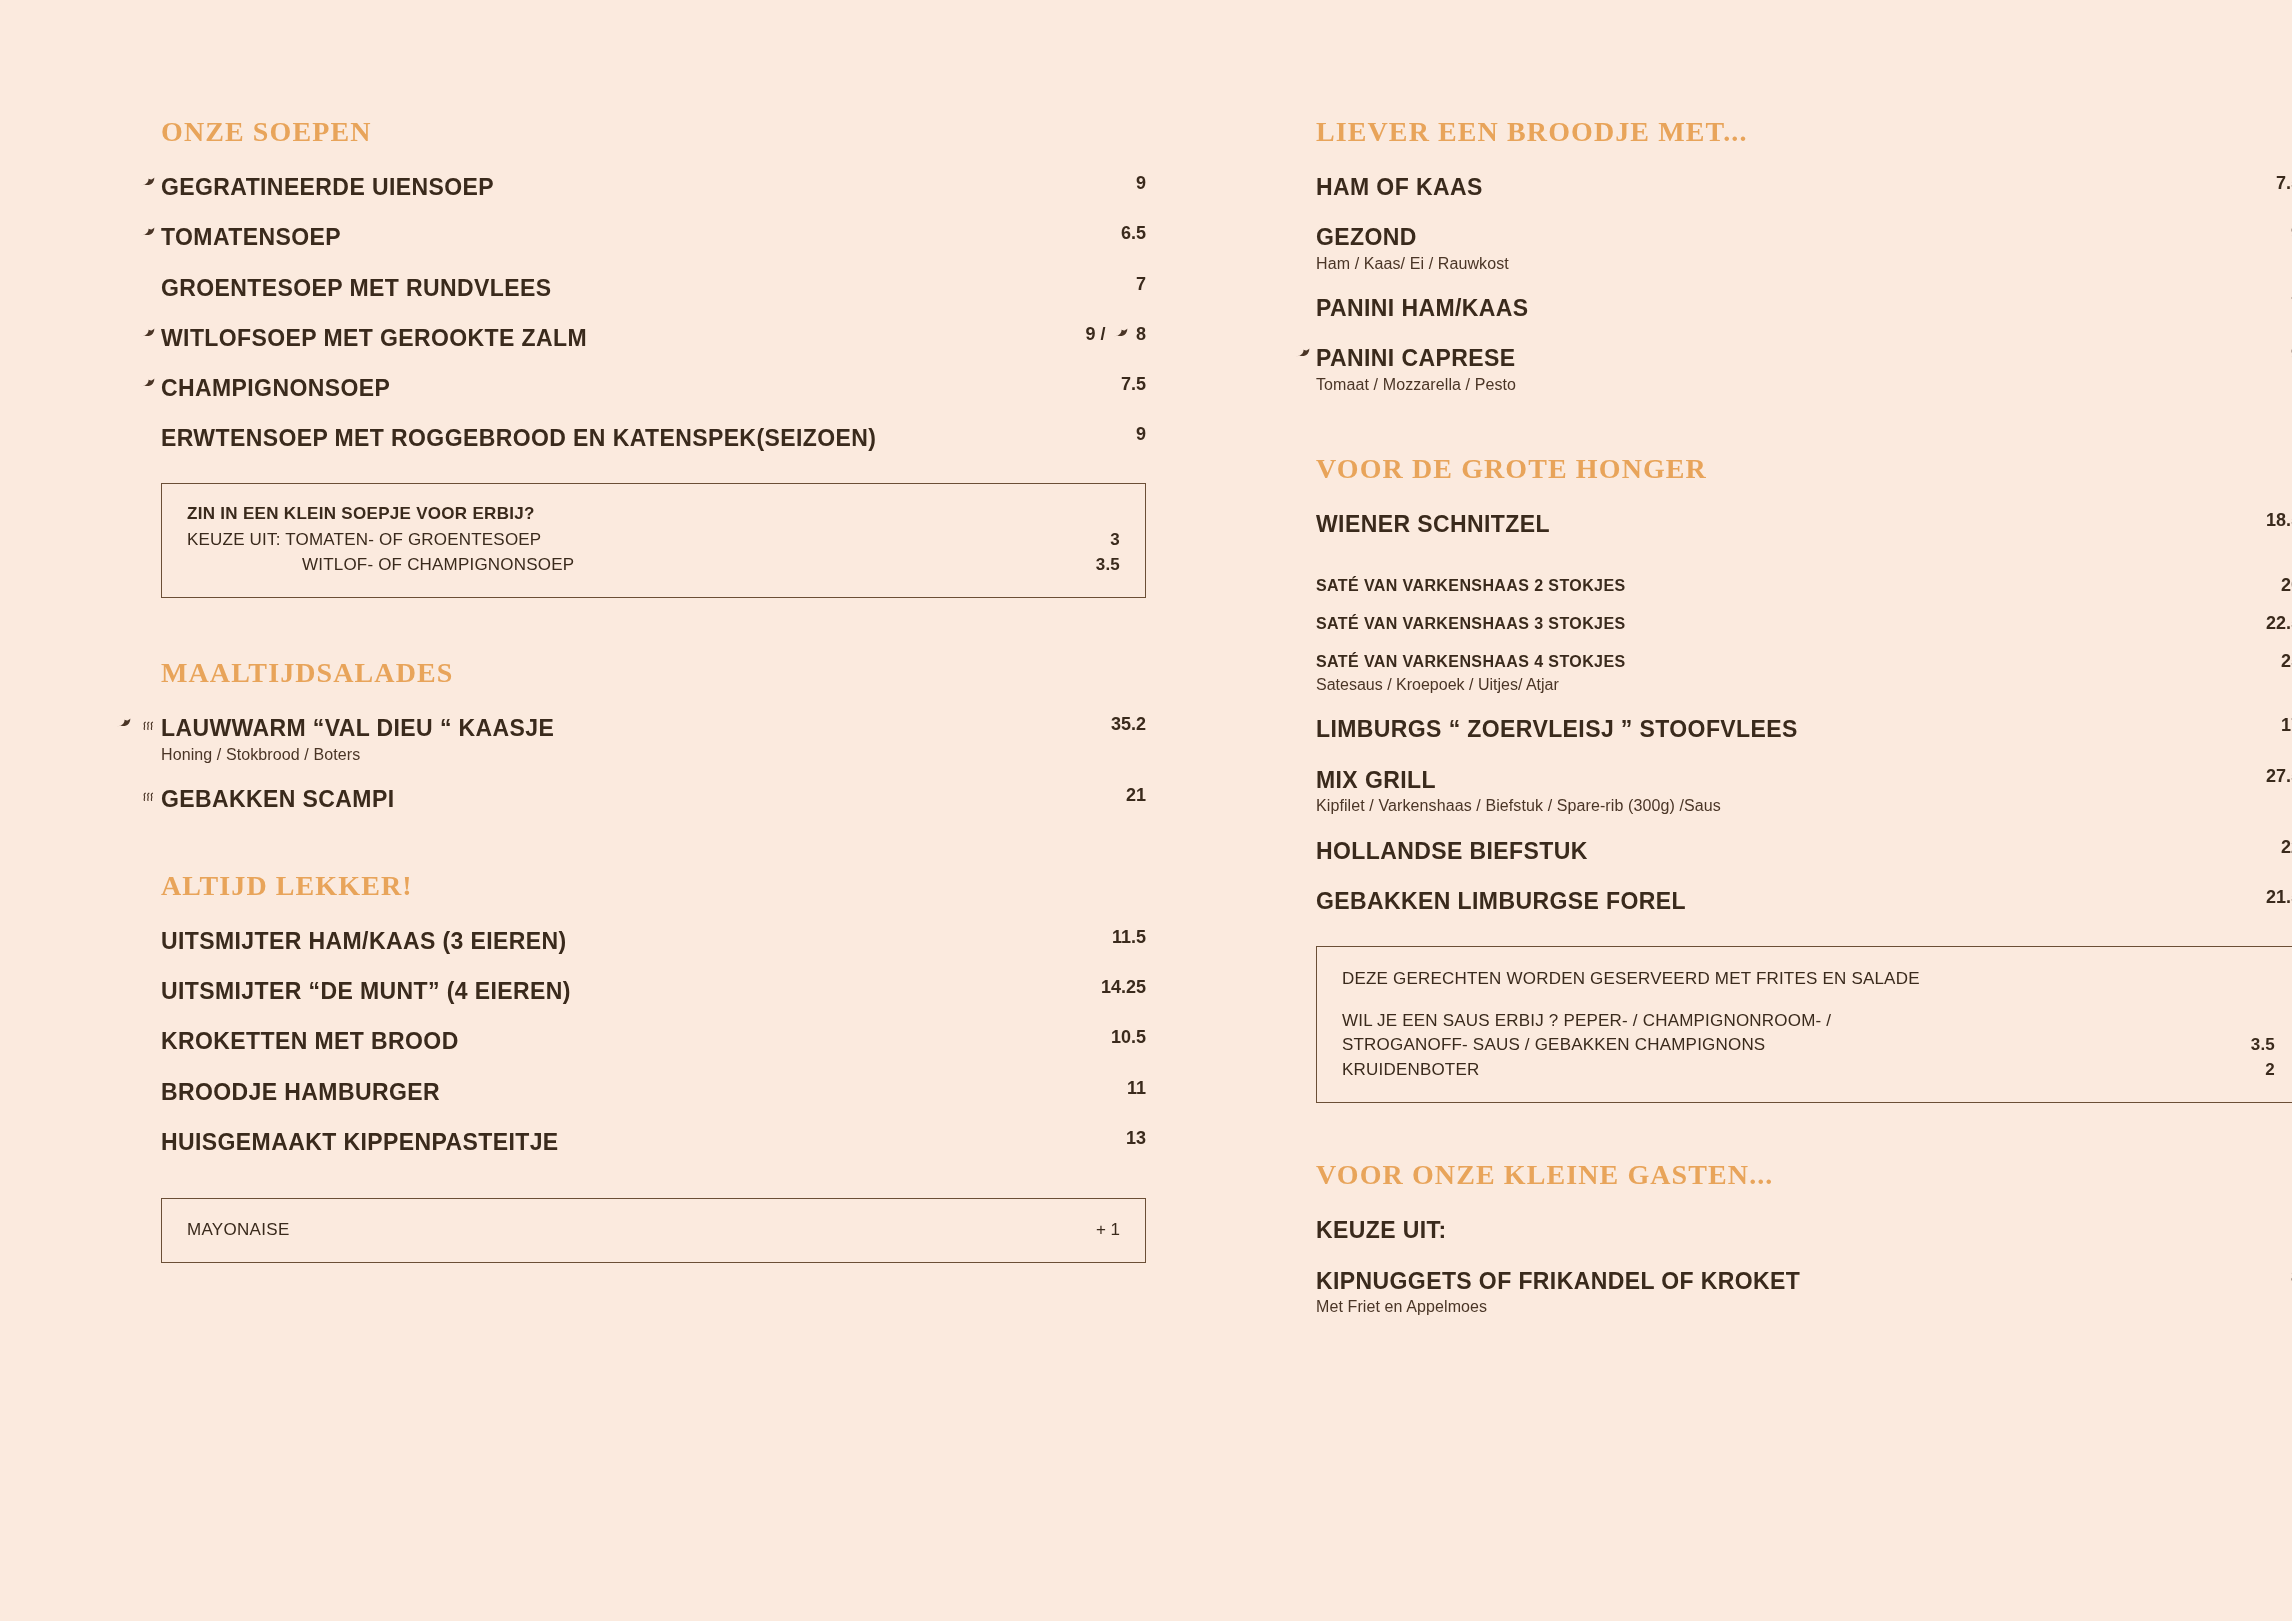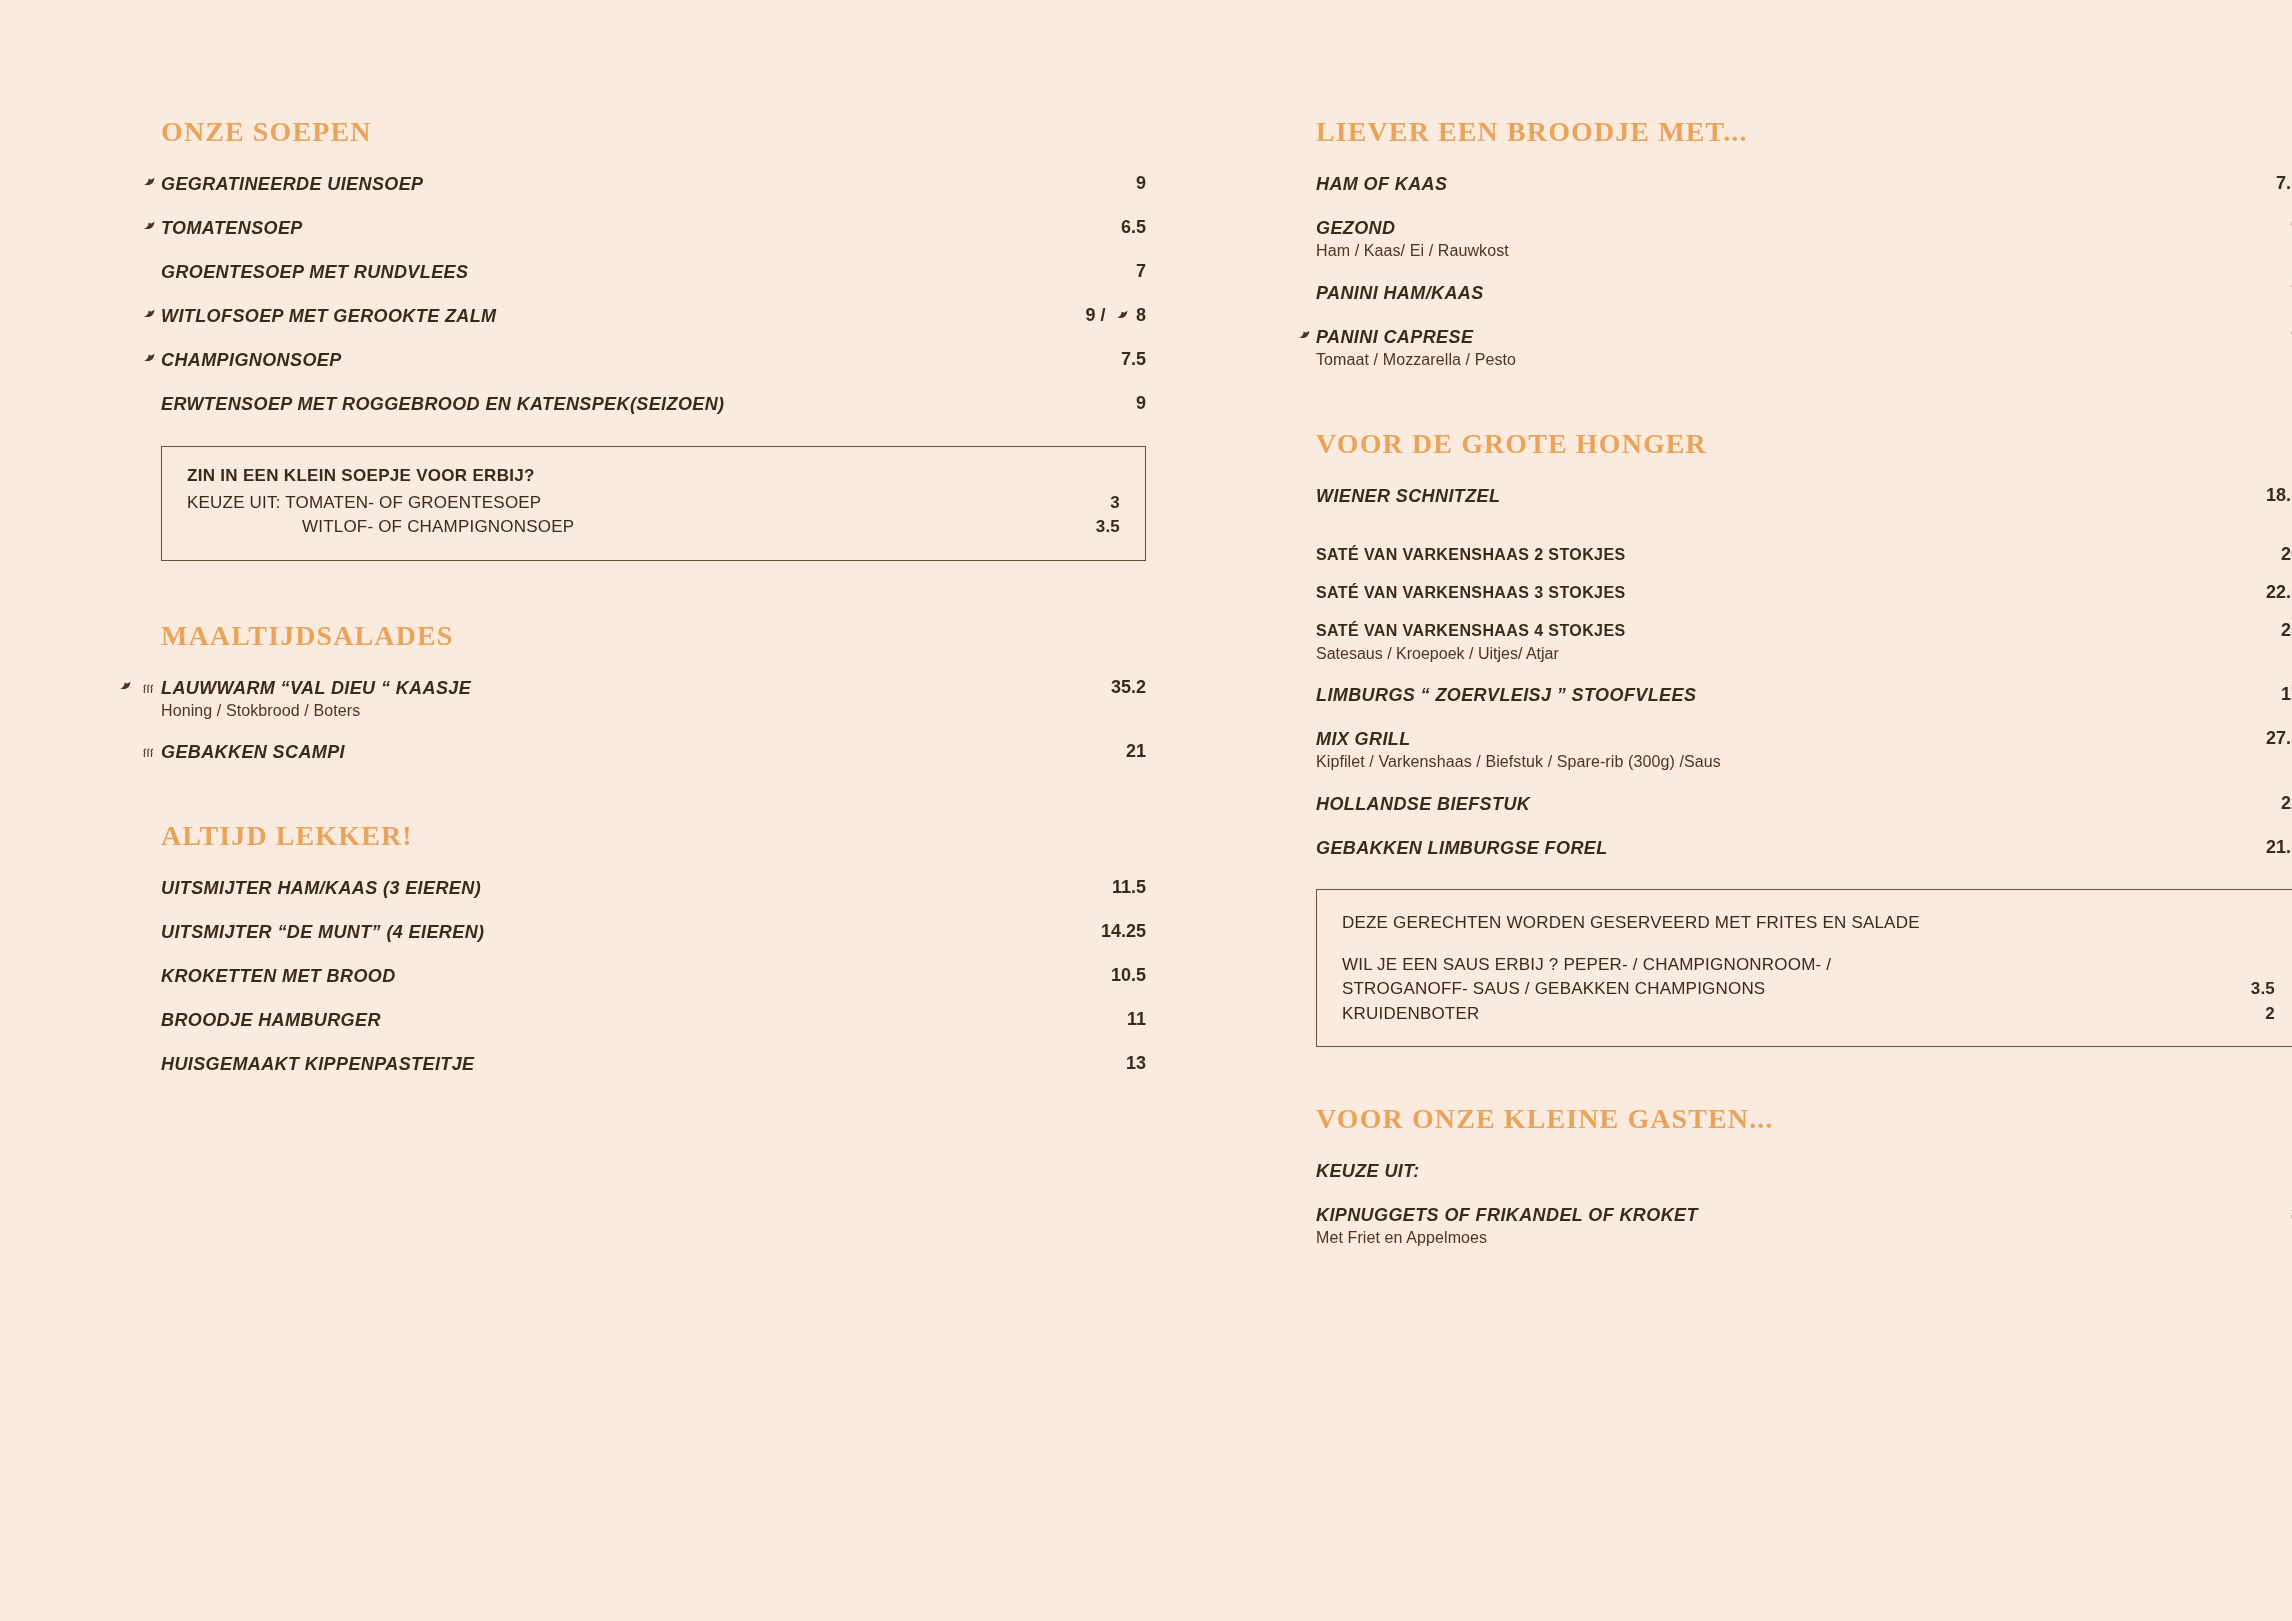--- a/index.html
+++ b/index.html
@@ -60,27 +60,26 @@
     width: 18px;
     height: 18px;
     color: #4a3526;
     line-height: 18px;
     font-size: 15px;
   }
   .icon-leaf svg, .icon-chili svg { display: block; }
 
   .item-body { flex: 1 1 auto; min-width: 0; }
   .item-name {
-    font-size: 18px;
+    font-size: 23px;
     font-weight: bold;
     letter-spacing: 0.4px;
     color: #3a2a1c;
     text-transform: uppercase;
     line-height: 1.25;
-    font-style: italic;
   }
   .item-desc {
     font-size: 16px;
     font-weight: normal;
     color: #4a3526;
     margin-top: 2.7px;
     letter-spacing: 0.1px;
   }
   .item-price {
     flex: 0 0 auto;
@@ -332,20 +331,24 @@
         <div class="item-price">11</div>
       </div>
       <div class="item">
         <div class="item-body">
             <div class="item-name">HUISGEMAAKT KIPPENPASTEITJE</div>
           </div>
         <div class="item-price">13</div>
       </div>
     </div>
 
+    <div class="box-simple">
+      <div class="lbl">MAYONAISE</div>
+      <div class="val">+ 1</div>
+    </div>
 
   </div>
 
   <div class="col col-right">
 
     <div class="section-title">LIEVER EEN BROODJE MET...</div>
 
     <div>
       <div class="item">
         <div class="item-body">

